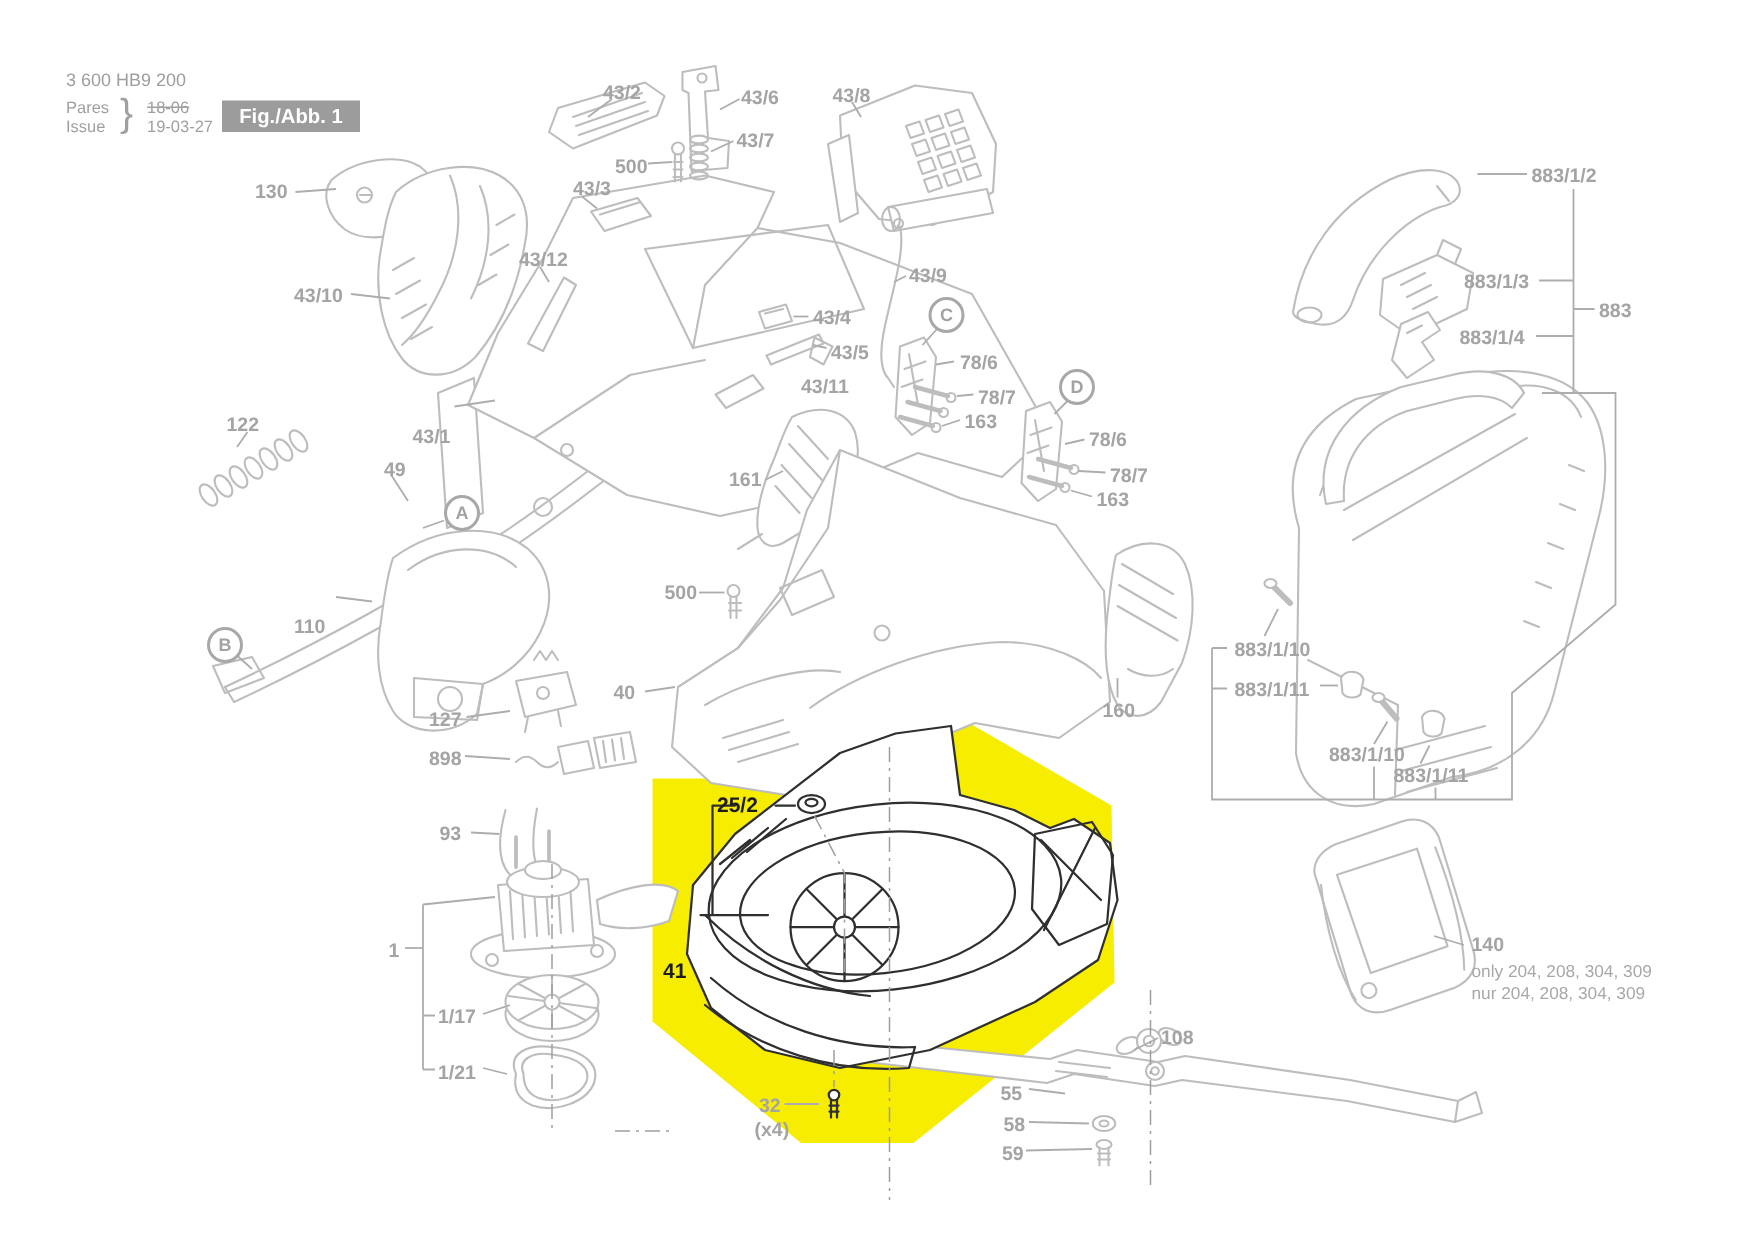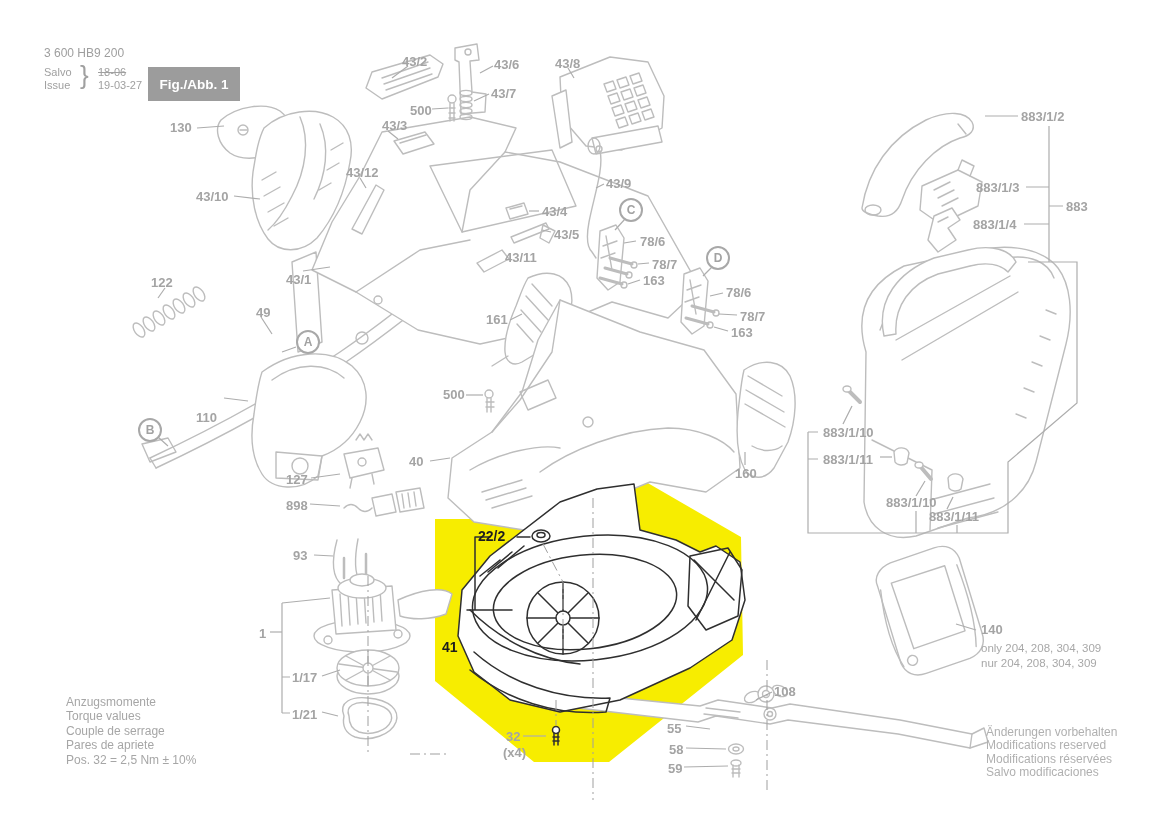--- a/index.html
+++ b/index.html
@@ -8,21 +8,21 @@
   svg{position:absolute;left:0;top:0;}
   .co{position:absolute;font:bold 13px "Liberation Sans",sans-serif;color:#a4a4a4;
       line-height:1;white-space:nowrap;}
   .co.dark{color:#1d1d1d;font-size:14px;}
   .circle-letter{position:absolute;width:20px;height:20px;border:2px solid #a8a8a8;
       border-radius:50%;color:#a2a2a2;font:bold 12px "Liberation Sans",sans-serif;
       display:flex;align-items:center;justify-content:center;background:#fff;}
   .hdr-doc{position:absolute;left:44px;top:46px;font:12px "Liberation Sans",sans-serif;color:#9e9e9e;}
   .hdr-row{position:absolute;font:11px "Liberation Sans",sans-serif;color:#a0a0a0;}
   .hdr-brace{position:absolute;left:80px;top:60px;font:26px "Liberation Sans",sans-serif;color:#a0a0a0;}
-  .fig-box{position:absolute;left:148px;top:67px;width:92px;height:34px;background:#9c9c9c;
+  .fig-box{position:absolute;left:148px;top:67px;width:92px;height:21px;background:#9c9c9c;
       color:#fff;font:bold 13.5px "Liberation Sans",sans-serif;display:flex;
       align-items:center;justify-content:center;}
   .note{position:absolute;font:12px "Liberation Sans",sans-serif;color:#a6a6a6;line-height:14.4px;}
   .note2{position:absolute;font:12px "Liberation Sans",sans-serif;color:#b0b0b0;line-height:13.3px;}
   .variant{position:absolute;font:11.5px "Liberation Sans",sans-serif;color:#a8a8a8;line-height:15px;}
   s{text-decoration:line-through;}
 </style>
 </head>
 <body>
 
@@ -416,21 +416,21 @@
     <path d="M593,498 V800"></path>
     <path d="M543,544 L563,582 V648"></path>
     <path d="M368,576 V752"></path>
     <path d="M767,660 V792"></path>
     <path d="M556,700 V725"></path>
     <path d="M410,754 H446"></path>
   </g>
 </svg>
 
 <div class="hdr-doc">3 600 HB9 200</div>
-<div class="hdr-row" style="left:44px;top:66px;">Salvo</div>
+<div class="hdr-row" style="left:44px;top:66px;">Pares</div>
 <div class="hdr-row" style="left:44px;top:79px;">Issue</div>
 <div class="hdr-brace">}</div>
 <div class="hdr-row" style="left:98px;top:66px;"><s>18-06</s></div>
 <div class="hdr-row" style="left:98px;top:79px;">19-03-27</div>
 <div class="fig-box">Fig./Abb. 1</div>
 
 <div class="co" style="left:170px;top:121px;">130</div>
 <div class="co" style="left:196px;top:190px;">43/10</div>
 <div class="co" style="left:402px;top:55px;">43/2</div>
 <div class="co" style="left:494px;top:58px;">43/6</div>
@@ -441,35 +441,35 @@
 <div class="co" style="left:346px;top:166px;">43/12</div>
 <div class="co" style="left:606px;top:177px;">43/9</div>
 <div class="co" style="left:542px;top:205px;">43/4</div>
 <div class="co" style="left:554px;top:228px;">43/5</div>
 <div class="co" style="left:640px;top:235px;">78/6</div>
 <div class="co" style="left:652px;top:258px;">78/7</div>
 <div class="co" style="left:643px;top:274px;">163</div>
 <div class="co" style="left:726px;top:286px;">78/6</div>
 <div class="co" style="left:740px;top:310px;">78/7</div>
 <div class="co" style="left:731px;top:326px;">163</div>
-<div class="co" style="left:505px;top:251px;text-align:center;">43/11</div>
-<div class="co" style="left:275px;top:273px;margin-left:11px;">43/1</div>
+<div class="co" style="left:534px;top:251px;text-align:center;">43/11</div>
+<div class="co" style="left:275px;top:284px;">43/1</div>
 <div class="co" style="left:151px;top:276px;">122</div>
 <div class="co" style="left:256px;top:306px;">49</div>
 <div class="co" style="left:196px;top:391px;margin-top:20px;">110</div>
 <div class="co" style="left:486px;top:313px;">161</div>
 <div class="co" style="left:443px;top:388px;">500</div>
 <div class="co" style="left:409px;top:455px;">40</div>
 <div class="co" style="left:286px;top:473px;">127</div>
 <div class="co" style="left:286px;top:499px;">898</div>
 <div class="co" style="left:293px;top:549px;">93</div>
 <div class="co" style="left:259px;top:627px;">1</div>
 <div class="co" style="left:292px;top:671px;">1/17</div>
 <div class="co" style="left:292px;top:708px;">1/21</div>
-<div class="co dark" style="left:478px;top:529px;">22/2</div>
+<div class="co dark" style="left:478px;top:529px;">25/2</div>
 <div class="co dark" style="left:442px;top:603px;margin-top:37px;">41</div>
 <div class="co" style="left:735px;top:467px;">160</div>
 <div class="co" style="left:506px;top:730px;">32</div>
 <div class="co" style="left:503px;top:746px;">(x4)</div>
 <div class="co" style="left:667px;top:722px;">55</div>
 <div class="co" style="left:669px;top:743px;">58</div>
 <div class="co" style="left:668px;top:762px;">59</div>
 <div class="co" style="left:774px;top:685px;">108</div>
 <div class="co" style="left:1021px;top:110px;">883/1/2</div>
 <div class="co" style="left:976px;top:181px;">883/1/3</div>
@@ -484,28 +484,15 @@
 <div class="circle-letter" style="left:296px;top:330px;">A</div>
 <div class="circle-letter" style="left:138px;top:418px;">B</div>
 <div class="circle-letter" style="left:619px;top:198px;">C</div>
 <div class="circle-letter" style="left:706px;top:246px;">D</div>
 
 <div class="variant" style="left:981px;top:641px;">
   <div>only 204, 208, 304, 309</div>
   <div>nur 204, 208, 304, 309</div>
 </div>
 
-<div class="note" style="left:66px;top:695px;">
-  <div>Anzugsmomente</div>
-  <div>Torque values</div>
-  <div>Couple de serrage</div>
-  <div>Pares de apriete</div>
-  <div>Pos. 32 = 2,5 Nm ± 10%</div>
+
+
 </div>
 
-<div class="note2" style="left:986px;top:726px;">
-  <div>Änderungen vorbehalten</div>
-  <div>Modifications reserved</div>
-  <div>Modifications réservées</div>
-  <div>Salvo modificaciones</div>
-</div>
-
-</div>
-
 </body></html>

